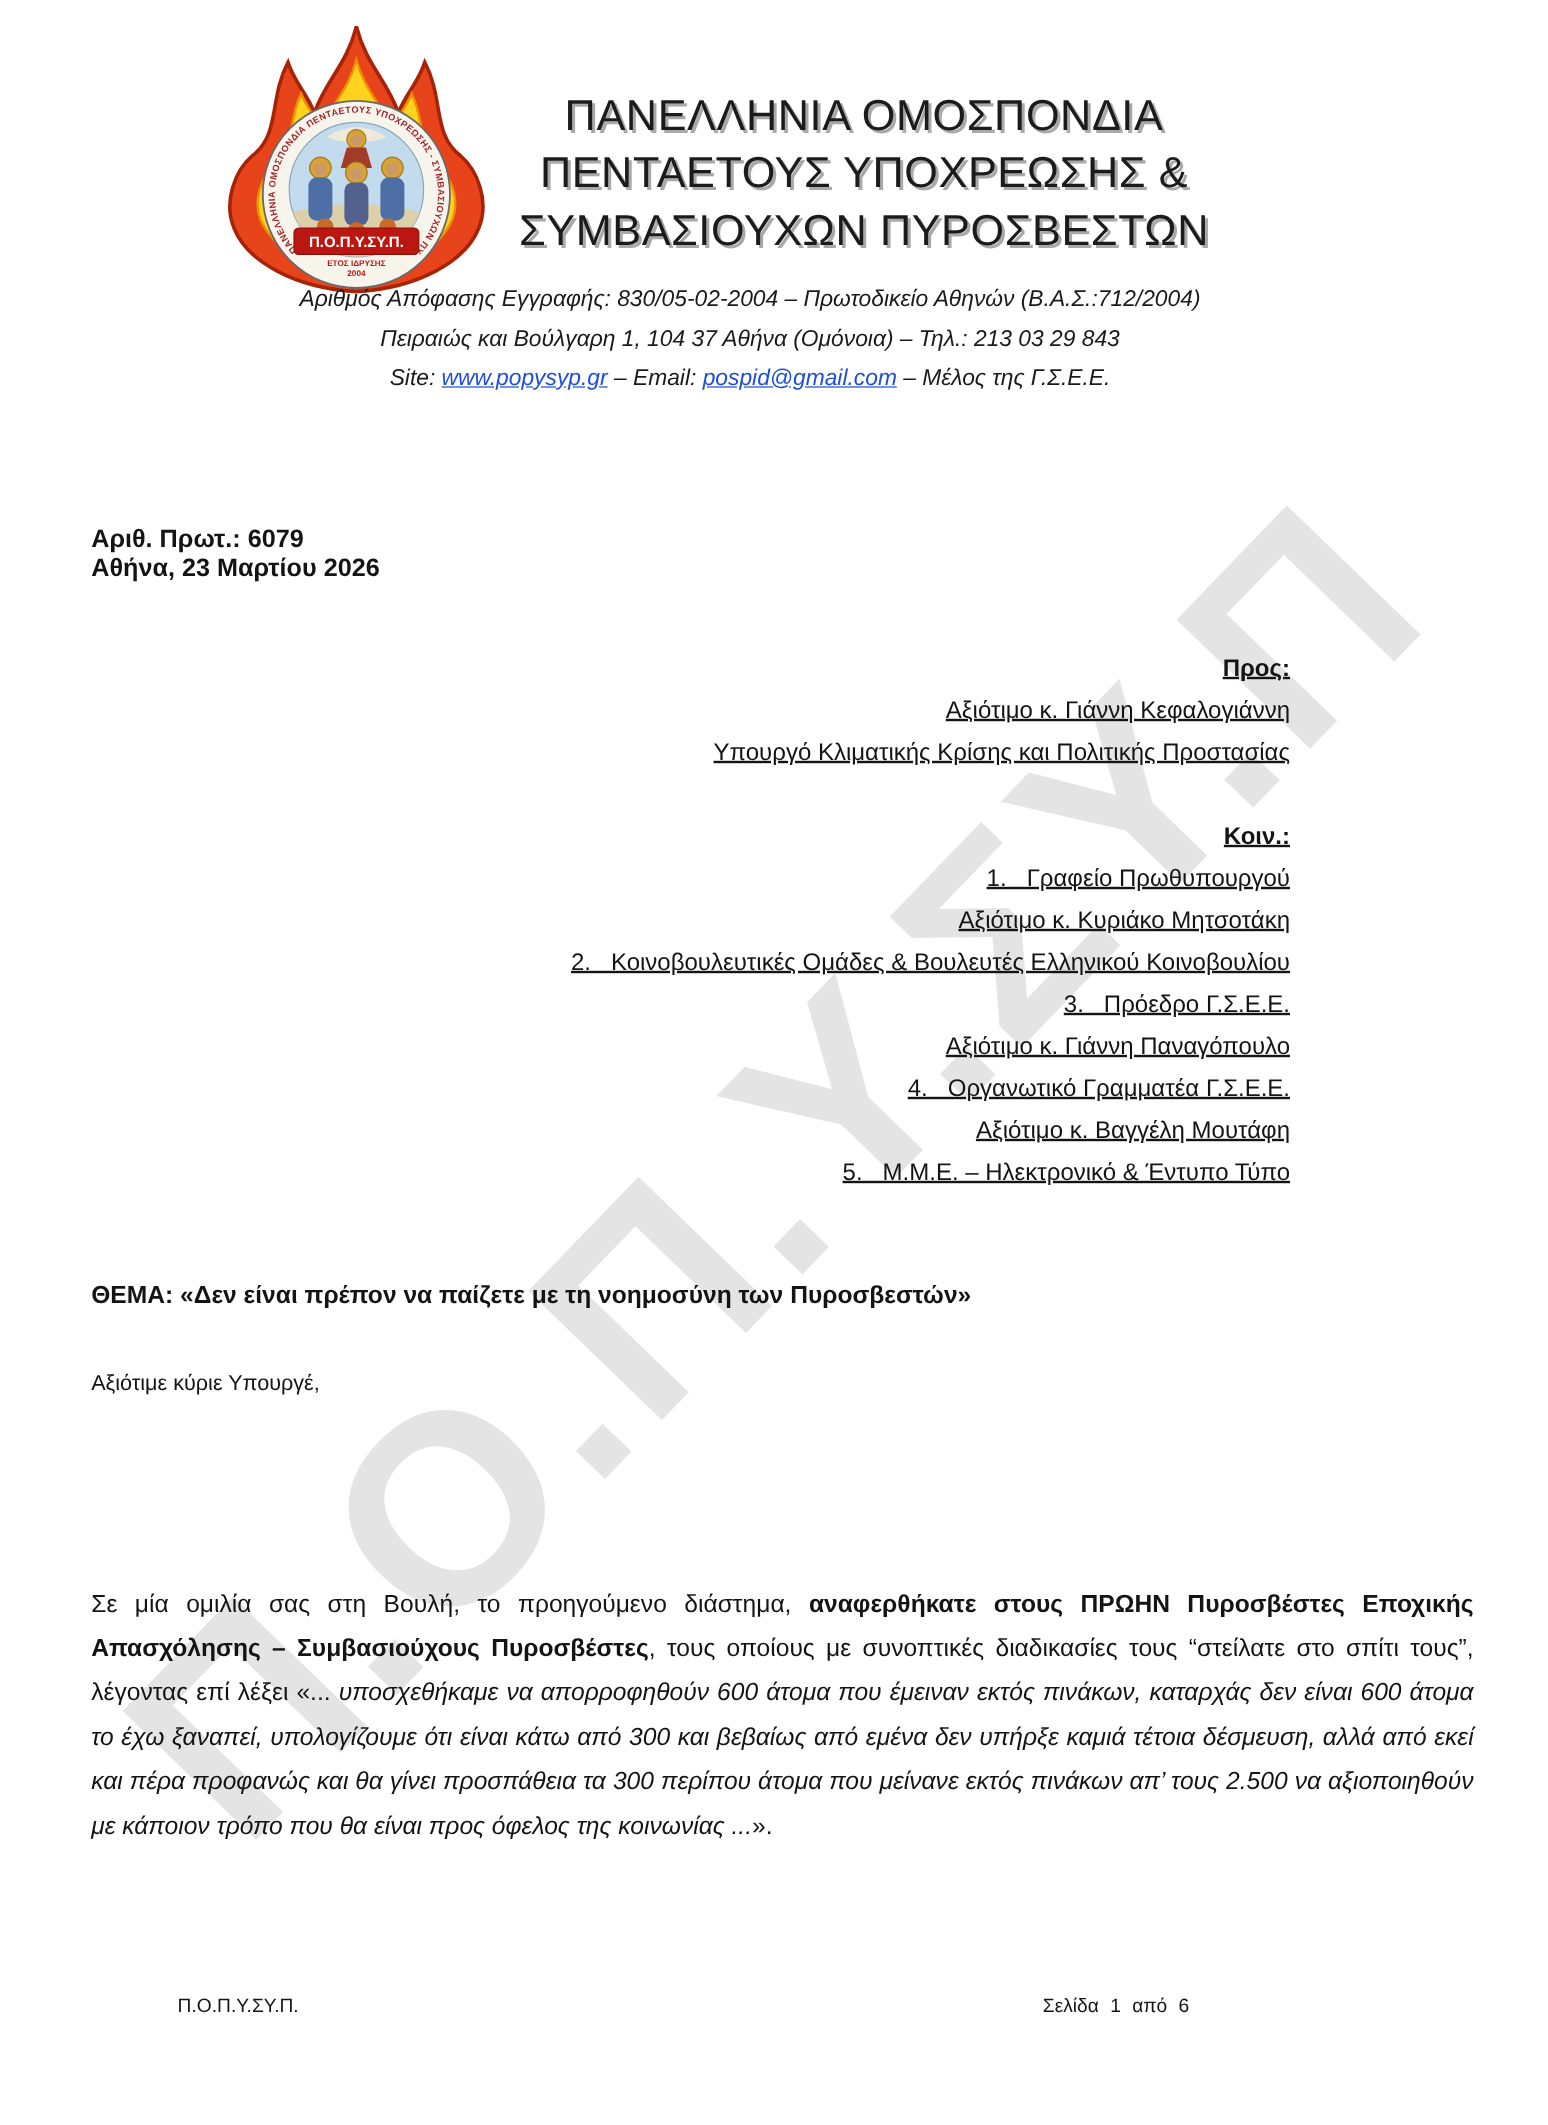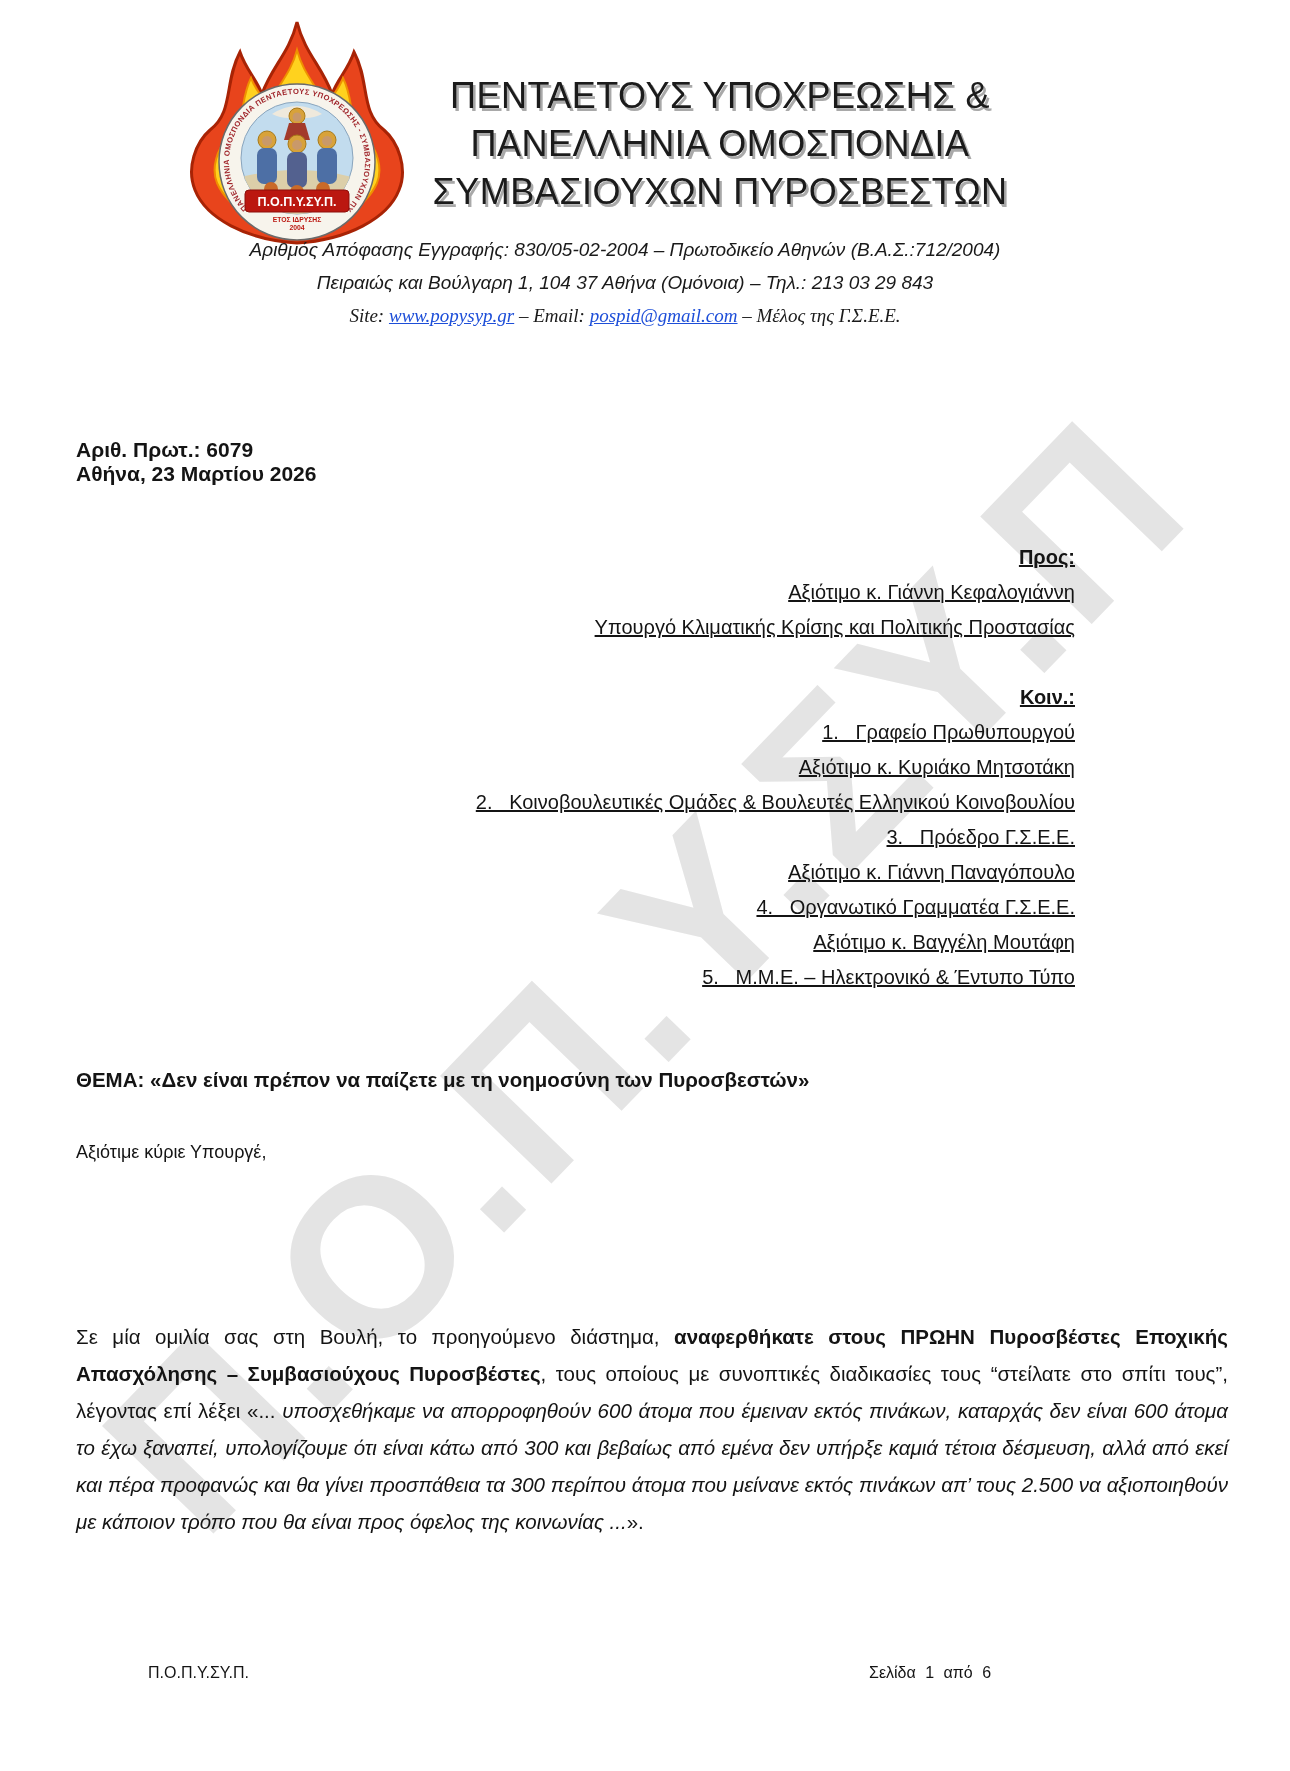--- a/index.html
+++ b/index.html
@@ -19,21 +19,21 @@
   .logo{position:absolute;left:168px;top:20px;}
   .title-block{
     position:absolute;left:430px;top:72px;width:580px;text-align:center;
     font-size:36px;line-height:48px;color:#1b1b1b;letter-spacing:.5px;
     text-shadow:2.5px 2.5px 0 #a9a9a9;
   }
   .subheader{
     position:absolute;top:233px;left:20px;width:1210px;text-align:center;
     font-style:italic;font-size:19px;line-height:33px;color:#1a1a1a;
   }
-  .subheader span,.subheader a{white-space:pre-wrap;font-family:Liberation Serif, serif;}
+  .subheader span,.subheader a{white-space:pre-wrap;}
   .subheader a{color:#1d4ed8;text-decoration:underline;font-style:italic;}
   
   .proto-row{
     position:absolute;top:438px;left:76px;width:1154px;
     display:flex;justify-content:space-between;font-weight:bold;font-size:21px;flex-direction:column;
   }
   
   .recipients{
     position:absolute;top:540px;right:215px;text-align:right;
     font-size:20px;line-height:35px;text-decoration:underline;
@@ -96,22 +96,22 @@
           <circle cx="155" cy="169" r="7" fill="#c96a28"></circle>
         </g>
         <rect x="77" y="170" width="104" height="22" rx="4" fill="#bb1710" stroke="#8d0f0a"></rect>
         <text x="129" y="186" text-anchor="middle" font-size="12.5" font-weight="bold" fill="#ffffff">Π.Ο.Π.Υ.ΣΥ.Π.</text>
         <text x="129" y="202" text-anchor="middle" font-size="6.8" font-weight="bold" fill="#bb1710">ΕΤΟΣ ΙΔΡΥΣΗΣ</text>
         <text x="129" y="210" text-anchor="middle" font-size="6.8" font-weight="bold" fill="#bb1710">2004</text>
       </svg>
     </div>
 
     <div class="title-block">
+        <div class="title-line">ΠΑΝΕΛΛΗΝΙΑ ΟΜΟΣΠΟΝΔΙΑ</div>
         <div class="title-line">ΠΕΝΤΑΕΤΟΥΣ ΥΠΟΧΡΕΩΣΗΣ &amp;</div>
-        <div class="title-line">ΠΑΝΕΛΛΗΝΙΑ ΟΜΟΣΠΟΝΔΙΑ</div>
         <div class="title-line">ΣΥΜΒΑΣΙΟΥΧΩΝ ΠΥΡΟΣΒΕΣΤΩΝ</div>
       </div>
 
     <div class="subheader">
       <div>Αριθμός Απόφασης Εγγραφής: 830/05-02-2004 – Πρωτοδικείο Αθηνών (Β.Α.Σ.:712/2004)</div>
       <div>Πειραιώς και Βούλγαρη 1, 104 37 Αθήνα (Ομόνοια) – Τηλ.: 213 03 29 843</div>
       <div class="linkline"><span>Site: </span><a href="#">www.popysyp.gr</a><span> – Email: </span><a href="#">pospid@gmail.com</a><span> – Μέλος της Γ.Σ.Ε.Ε.</span></div>
     </div>
 
     <div class="proto-row">

